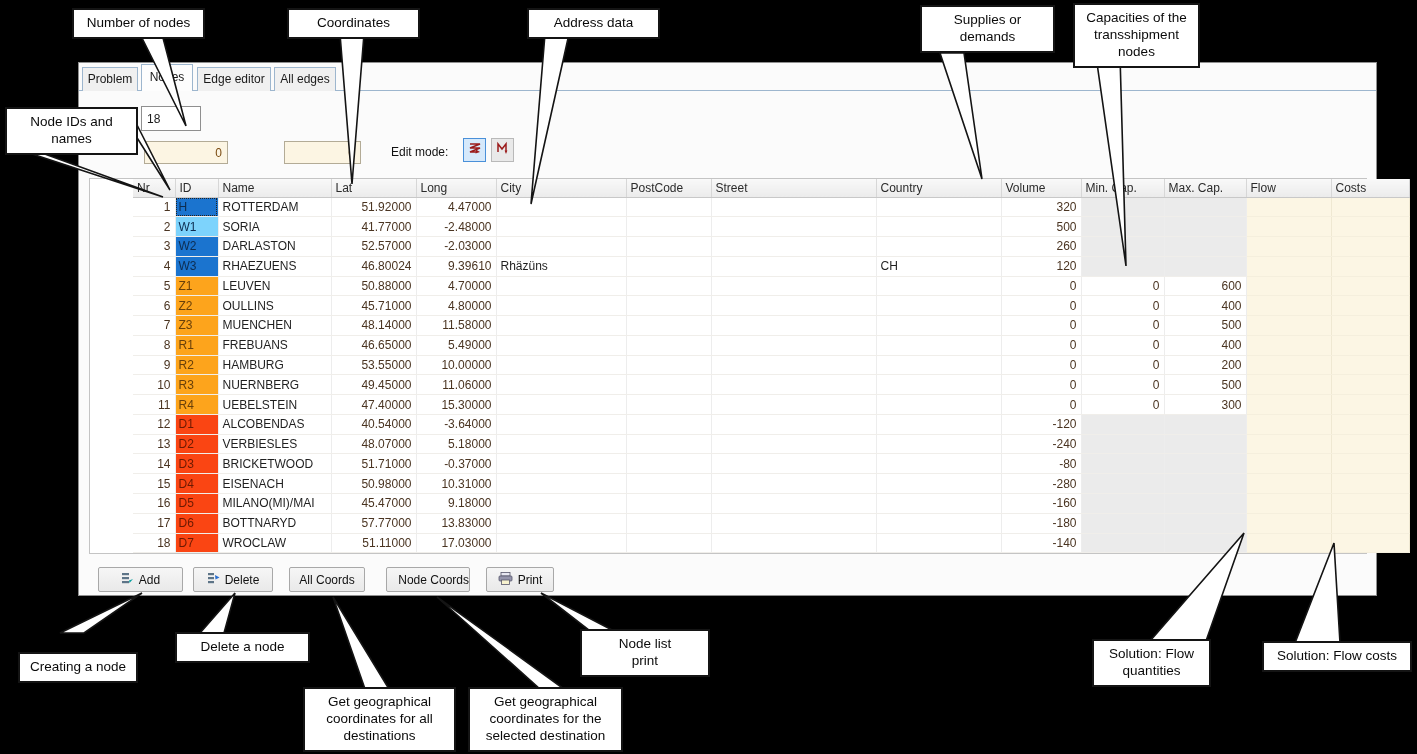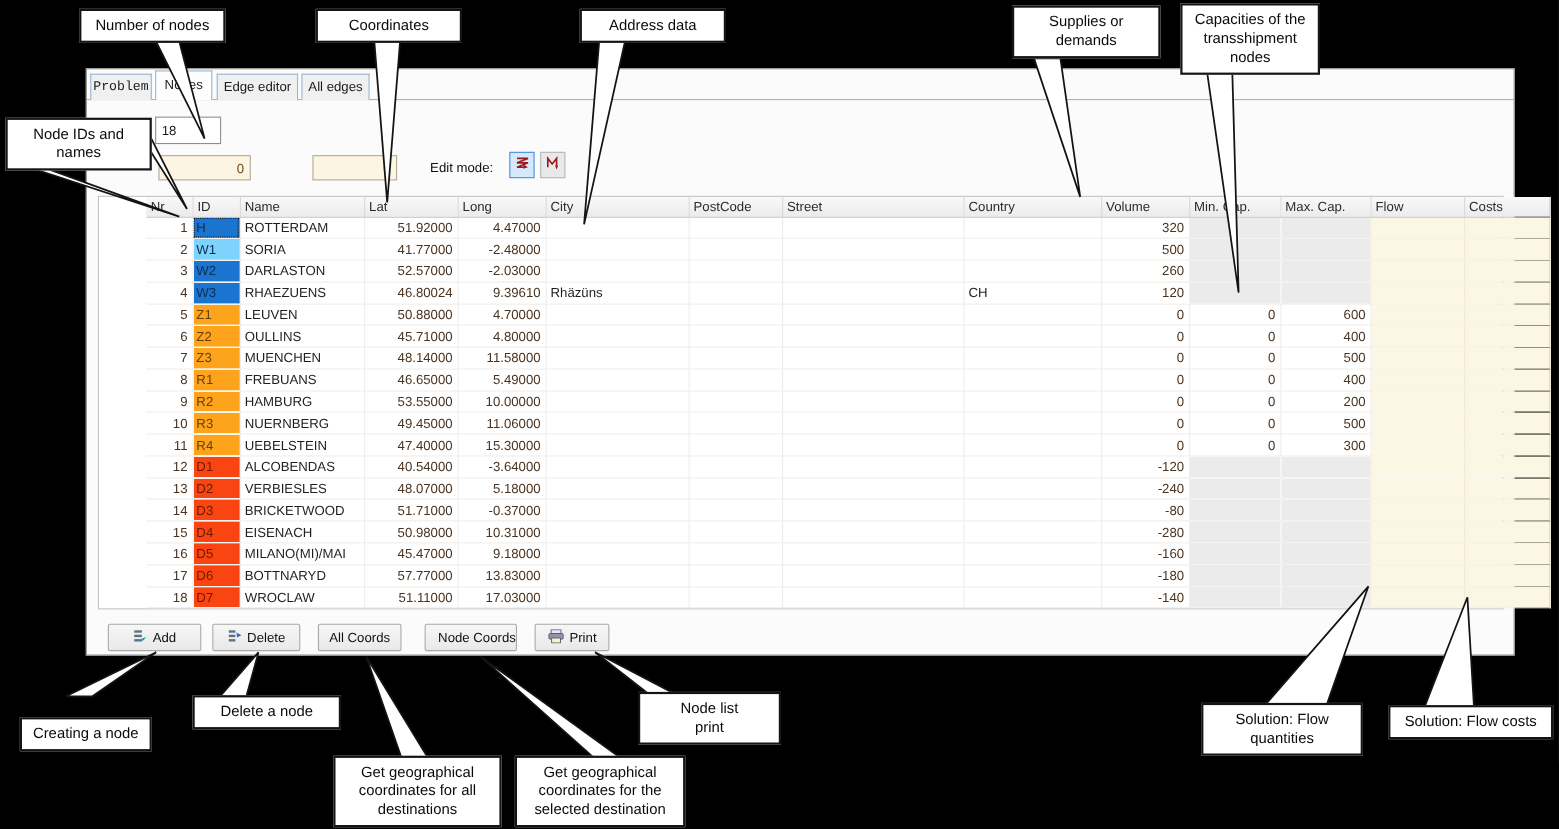--- a/index.html
+++ b/index.html
@@ -51,21 +51,21 @@
   .tails polygon { fill:#fff; stroke:#141414; stroke-width:1.6; }
 </style>
 </head>
 <body>
 
 <div id="stage">
 
   <div class="app-window">
 
     <div class="tabstrip">
-      <div class="tab" style="left:3px;width:56px;font-family:Liberation Mono, monospace;">Problem</div>
+      <div class="tab" style="left:3px;width:56px;">Problem</div>
       <div class="tab active" style="left:62px;width:52px;">Nodes</div>
       <div class="tab" style="left:118px;width:74px;">Edge editor</div>
       <div class="tab" style="left:195px;width:62px;">All edges</div>
     </div>
 
     <div class="field" style="left:62px;top:43px;width:60px;height:25px;">18</div>
     <div class="field cream" style="left:65px;top:78px;width:84px;height:23px;">0</div>
     <div class="lbl" style="left:162px;top:82px;margin-left:43px;">Flow:</div>
     <div class="field cream" style="left:205px;top:78px;width:77px;height:23px;">0</div>
     <div class="lbl" style="left:312px;top:82px;">Edit mode:</div>
@@ -480,17 +480,17 @@
   <div class="callout" style="left:18px;top:652px;width:120px;">Creating a node</div>
   <div class="callout" style="left:175px;top:632px;width:135px;">Delete a node</div>
   <div class="callout" style="left:580px;top:629px;width:130px;">Node list
 print</div>
   <div class="callout" style="left:303px;top:687px;width:153px;">Get geographical
 coordinates for all
 destinations</div>
   <div class="callout" style="left:468px;top:687px;width:155px;">Get geographical
 coordinates for the
 selected destination</div>
-  <div class="callout" style="left:1092px;top:639px;width:147px;">Solution: Flow
+  <div class="callout" style="left:1092px;top:639px;width:119px;">Solution: Flow
 quantities</div>
   <div class="callout" style="left:1262px;top:641px;width:150px;">Solution: Flow costs</div>
 
 </div>
 
 </body></html>

